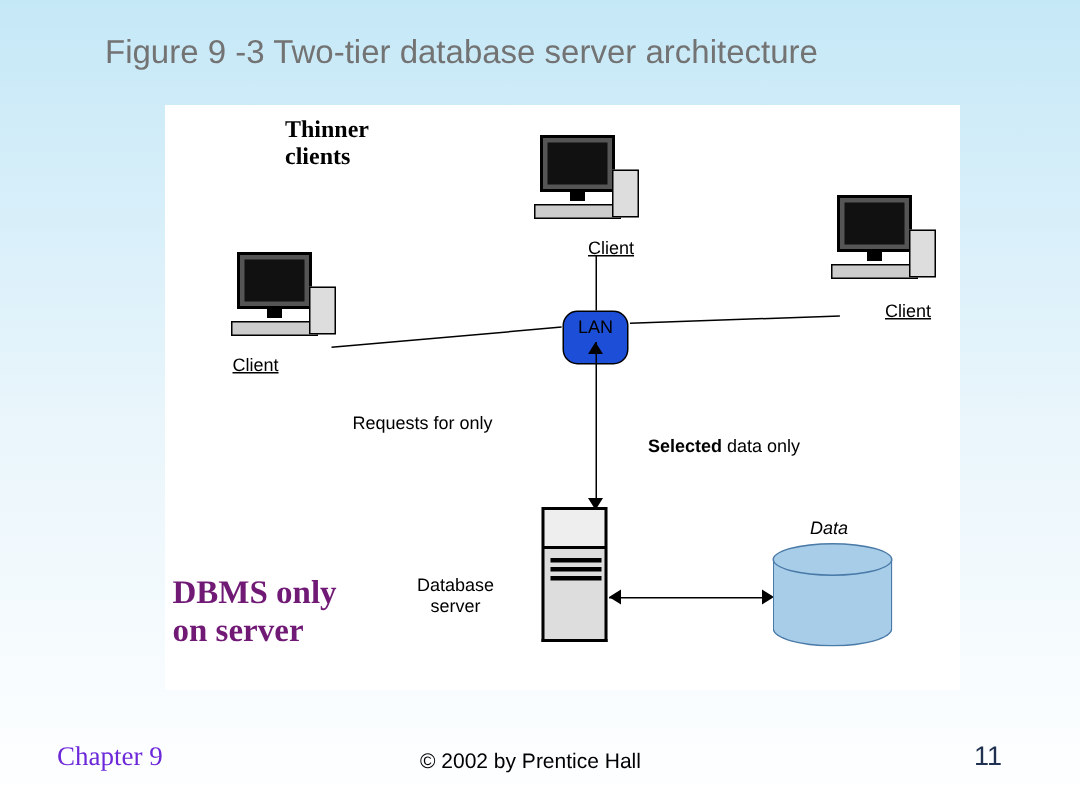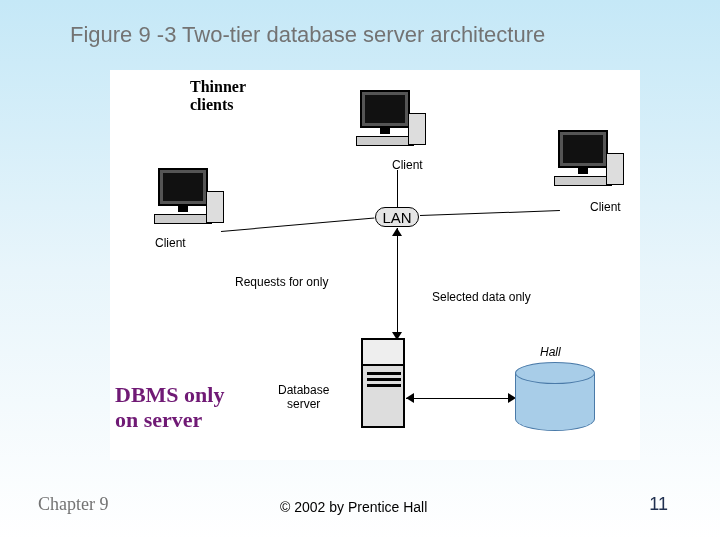--- a/index.html
+++ b/index.html
@@ -46,21 +46,21 @@
     font-weight: bold;
     color: #701a75;
     line-height: 1.15;
   }
   .chapter {
     position: absolute;
     bottom: 25px;
     left: 38px;
     font-family: Georgia, serif;
     font-size: 18px;
-    color: #737373;
+    color: #6d28d9;
   }
   .copyright {
     position: absolute;
     bottom: 25px;
     left: 280px;
     font-size: 14px;
     color: #000;
   }
   .slidenum {
     position: absolute;
@@ -93,31 +93,31 @@
     width: 10px; height: 6px; background:#000; margin:0 auto;
   }
   .keyb {
     width: 58px; height: 10px; border:1px solid #000; background:#ccc; margin:2px auto 0;
   }
   .tower {
     width: 18px; height: 32px; border:1px solid #000; background:#ddd;
     position:absolute; right:-6px; bottom:10px;
   }
   .client-label {
-    position:absolute; font-size:12px; color:#000;
+    position:absolute; font-size:12px; color:#000;text-decoration:underline;
   }
   .lan-box {
     position:absolute;
     top:207px; left:375px;
-    width:44px; height:20px;
+    width:44px; height:36px;
     border:1px solid #000;
-    background:#e5e5e5;
+    background:#1d4ed8;
     border-radius: 10px;
     text-align:center;
-    font-size:15px;
+    font-size:12px;
     line-height:20px;
   }
   .line { position:absolute; background:#000; }
   .arrowhead {
     position:absolute; width:0; height:0;
   }
   .req-label { position:absolute; font-size:12px; }
   .sel-label { position:absolute; font-size:12px; }
   .server {
     position:absolute; top:338px; left:355px;
@@ -186,41 +186,41 @@
 <div class="line" style="top:231px; left:221px; width:154px; height:1px; transform-origin:left; transform:rotate(-5deg);"></div>
 <div class="line line-v" style="top:170px; left:397px; height:37px;"></div>
 <div class="line" style="top:215px; left:420px; width:140px; height:1px; transform-origin:left; transform:rotate(-2deg);"></div>
 
 <div class="line line-v" style="top:228px; left:397px; height:110px;"></div>
 <div class="arrowhead" style="top:228px; left:392px; border-left:5px solid transparent; border-right:5px solid transparent; border-bottom:8px solid #000;"></div>
 <div class="arrowhead" style="top:332px; left:392px; border-left:5px solid transparent; border-right:5px solid transparent; border-top:8px solid #000;"></div>
 
 <div class="req-label" style="top:275px; left:235px;">Requests for only</div>
 <div class="sel-label" style="top:290px; left:432px;">
-  <span style="font-weight:normal;">Selected</span> <span>data only</span>
+  <span style="font-weight:bold;">Selected</span> <span>data only</span>
 </div>
 
 <div class="server">
   <div class="srv-top"></div>
   <div class="srv-body">
     <div class="srv-slot" style="top:6px;"></div>
     <div class="srv-slot" style="top:12px;"></div>
     <div class="srv-slot" style="top:18px;"></div>
   </div>
 </div>
 <div class="dbserver-label">Database<br>server</div>
 
 <div class="line line-h" style="top:398px; left:406px; width:108px;"></div>
 <div class="arrowhead" style="top:393px; left:406px; border-top:5px solid transparent; border-bottom:5px solid transparent; border-right:8px solid #000;"></div>
 <div class="arrowhead" style="top:393px; left:508px; border-top:5px solid transparent; border-bottom:5px solid transparent; border-left:8px solid #000;"></div>
 
 <div class="cyl">
   <div class="cyl-body"></div>
   <div class="cyl-top"></div>
 </div>
-<div class="data-label">Hall</div>
+<div class="data-label">Data</div>
 
 <div class="thinner">Thinner<br>clients</div>
 <div class="dbms">DBMS only<br>on server</div>
 
 <div class="chapter">Chapter 9</div>
 <div class="copyright">© 2002 by Prentice Hall</div>
 <div class="slidenum">11</div>
 
 </body></html>

